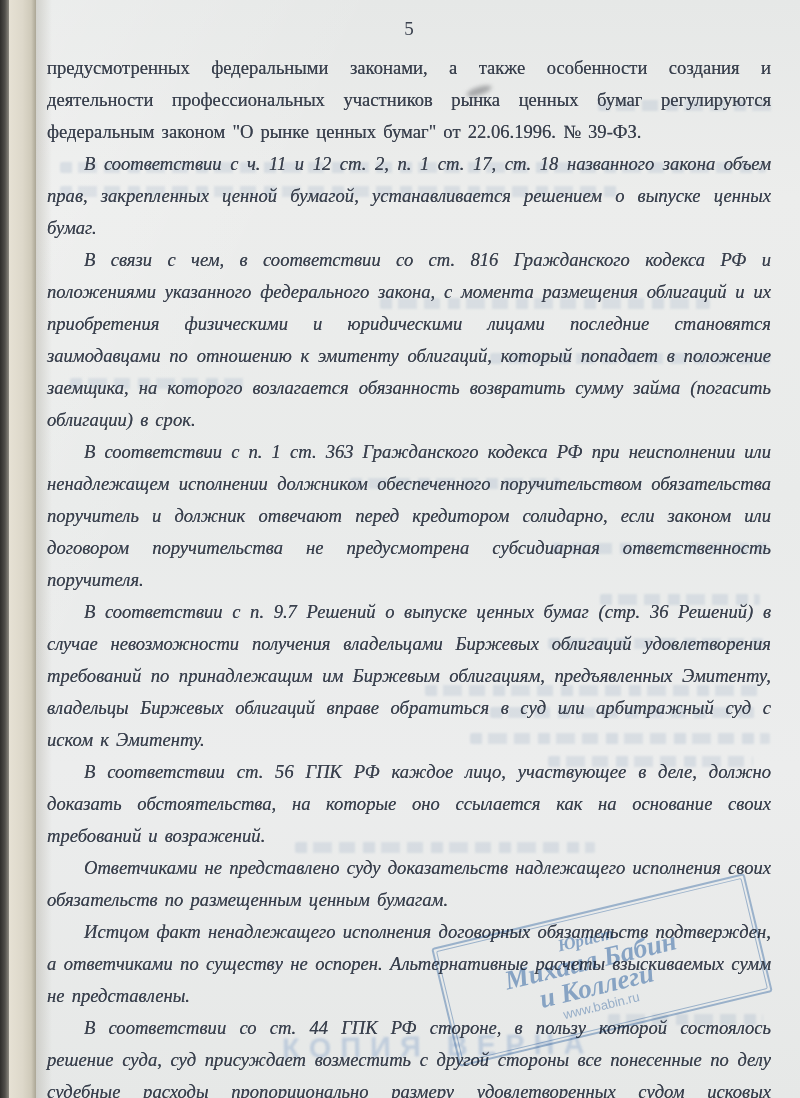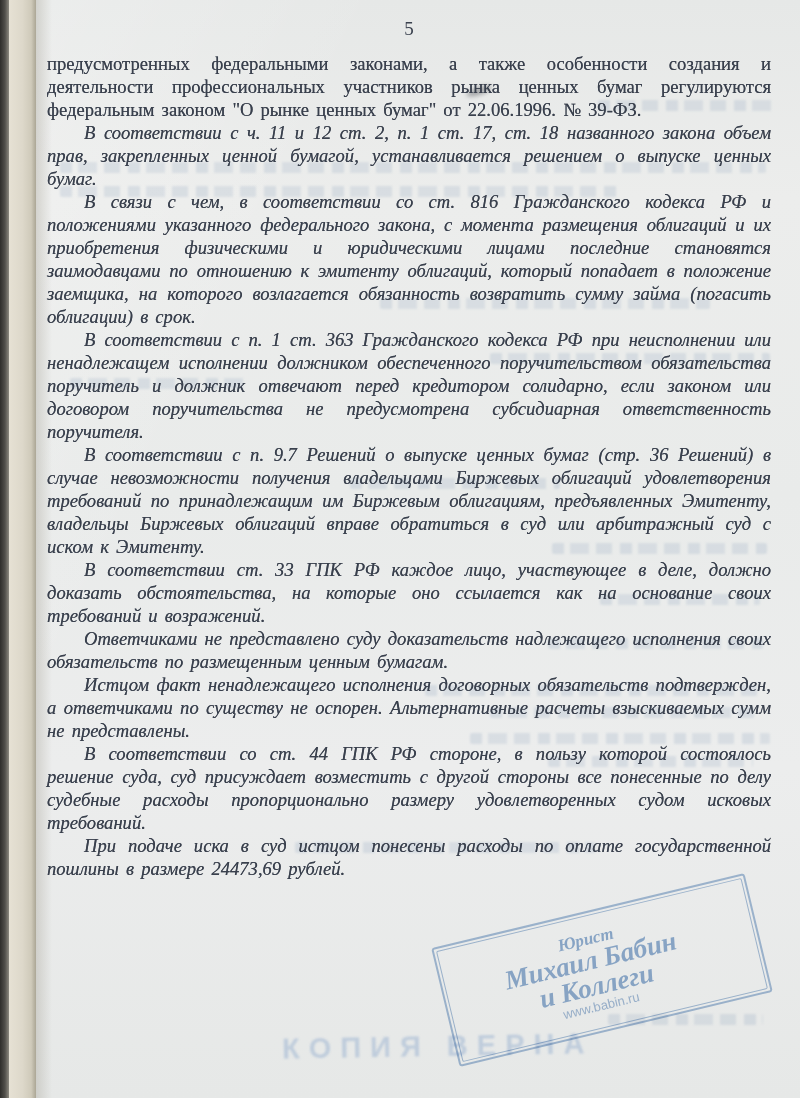--- a/index.html
+++ b/index.html
@@ -16,21 +16,21 @@
     background:linear-gradient(90deg,#2e2d2a,#514f4a 55%,#8c897f);}
   .edge-cream{position:absolute;left:9px;top:0;width:27px;height:100%;
     background:linear-gradient(90deg,#e6e1d4,#ddd8ca 50%,#cfcaba 82%,#aba695);}
   .edge-fade{position:absolute;left:36px;top:0;width:16px;height:100%;
     background:linear-gradient(90deg,rgba(150,145,130,.30),rgba(150,145,130,0));}
   .smudge{position:absolute;left:466px;top:87px;width:26px;height:8px;border-radius:50%;
     background:rgba(110,112,115,.55);filter:blur(2px);transform:rotate(-18deg);}
   
   .content{position:absolute;left:47px;top:18px;width:724px;color:#39404d;}
   .page-number{ text-align:center;font-size:19px;margin:0 0 12px 0;color:#3a414e;}
-  .para{margin:0;font-size:18.6px;line-height:23px;text-align:justify;
+  .para{margin:0;font-size:18.6px;line-height:32px;text-align:justify;
     text-shadow:0 0 .5px rgba(57,64,77,.85);word-spacing:2.5px;}
   .indent{text-indent:37px;font-style:italic;}
   
   .ghost{position:absolute;height:11px;opacity:.42;filter:blur(1.3px);border-radius:2px;
     background:repeating-linear-gradient(90deg,
       rgba(122,148,180,.45) 0 12px, rgba(122,148,180,0) 12px 18px,
       rgba(122,148,180,.38) 18px 37px, rgba(122,148,180,0) 37px 44px,
       rgba(122,148,180,.42) 44px 60px, rgba(122,148,180,0) 60px 68px);}
   .ghost-copy{position:absolute;left:282px;top:1030px;font-size:29px;font-weight:bold;
     letter-spacing:9px;color:rgba(115,150,195,.34);filter:blur(1.1px);transform:rotate(-1deg);
@@ -77,21 +77,21 @@
   <div class="ghost" style="left:608px;top:1014px;width:155px;"></div>
   <div class="ghost-copy">КОПИЯ ВЕРНА</div>
 
   <div class="content">
     <p class="page-number">5</p>
     <p class="para">предусмотренных федеральными законами, а также особенности создания и деятельности профессиональных участников рынка ценных бумаг регулируются федеральным законом "О рынке ценных бумаг" от 22.06.1996. № 39-ФЗ.</p>
     <p class="para indent">В соответствии с ч. 11 и 12 ст. 2, п. 1 ст. 17, ст. 18 названного закона объем прав, закрепленных ценной бумагой, устанавливается решением о выпуске ценных бумаг.</p>
     <p class="para indent">В связи с чем, в соответствии со ст. 816 Гражданского кодекса РФ и положениями указанного федерального закона, с момента размещения облигаций и их приобретения физическими и юридическими лицами последние становятся заимодавцами по отношению к эмитенту облигаций, который попадает в положение заемщика, на которого возлагается обязанность возвратить сумму займа (погасить облигации) в срок.</p>
     <p class="para indent">В соответствии с п. 1 ст. 363 Гражданского кодекса РФ при неисполнении или ненадлежащем исполнении должником обеспеченного поручительством обязательства поручитель и должник отвечают перед кредитором солидарно, если законом или договором поручительства не предусмотрена субсидиарная ответственность поручителя.</p>
     <p class="para indent">В соответствии с п. 9.7 Решений о выпуске ценных бумаг (стр. 36 Решений) в случае невозможности получения владельцами Биржевых облигаций удовлетворения требований по принадлежащим им Биржевым облигациям, предъявленных Эмитенту, владельцы Биржевых облигаций вправе обратиться в суд или арбитражный суд с иском к Эмитенту.</p>
-    <p class="para indent">В соответствии ст. 33 ГПК РФ каждое лицо, участвующее в деле, должно доказать обстоятельства, на которые оно ссылается как на основание своих требований и возражений.</p>
+    <p class="para indent">В соответствии ст. 56 ГПК РФ каждое лицо, участвующее в деле, должно доказать обстоятельства, на которые оно ссылается как на основание своих требований и возражений.</p>
     <p class="para indent">Ответчиками не представлено суду доказательств надлежащего исполнения своих обязательств по размещенным ценным бумагам.</p>
     <p class="para indent">Истцом факт ненадлежащего исполнения договорных обязательств подтвержден, а ответчиками по существу не оспорен. Альтернативные расчеты взыскиваемых сумм не представлены.</p>
     <p class="para indent">В соответствии со ст. 44 ГПК РФ стороне, в пользу которой состоялось решение суда, суд присуждает возместить с другой стороны все понесенные по делу судебные расходы пропорционально размеру удовлетворенных судом исковых требований.</p>
     <p class="para indent">При подаче иска в суд истцом понесены расходы по оплате государственной пошлины в размере 24473,69 рублей.</p>
   </div>
 
   <div class="stamp">
     <div class="stamp-inner">
       <div class="stamp-line1">Юрист</div>
       <div class="stamp-line2">Михаил Бабин</div>

